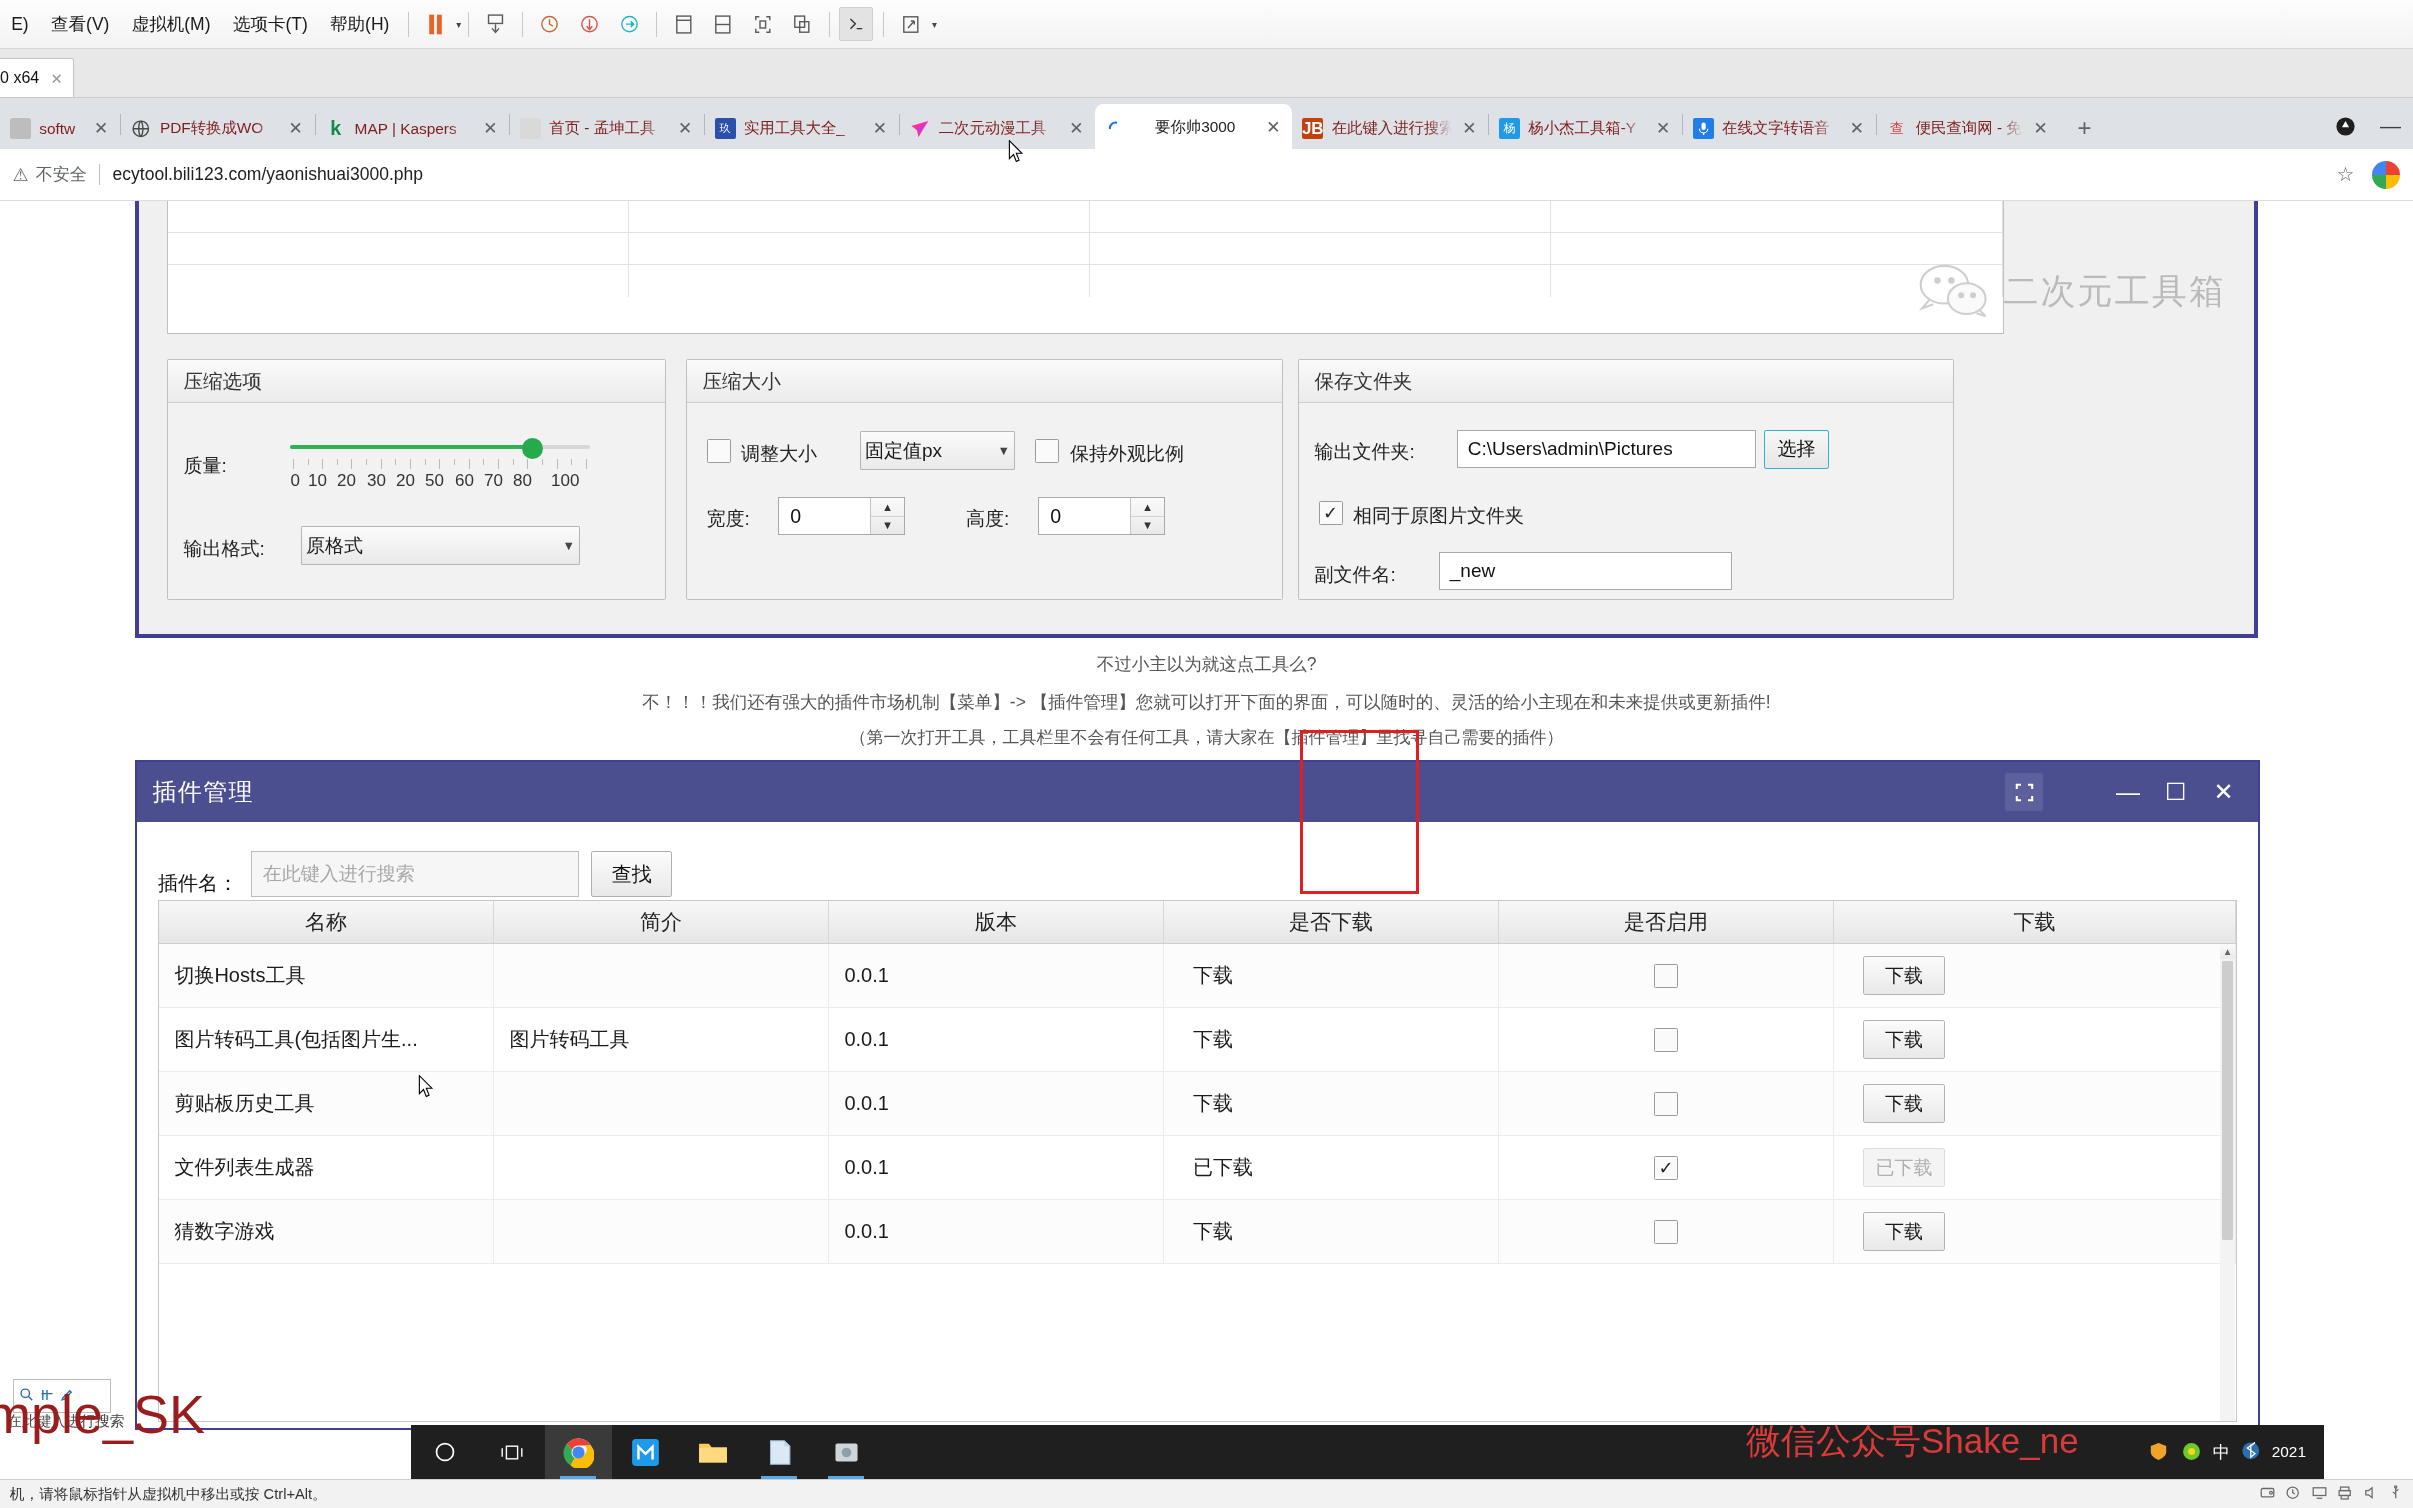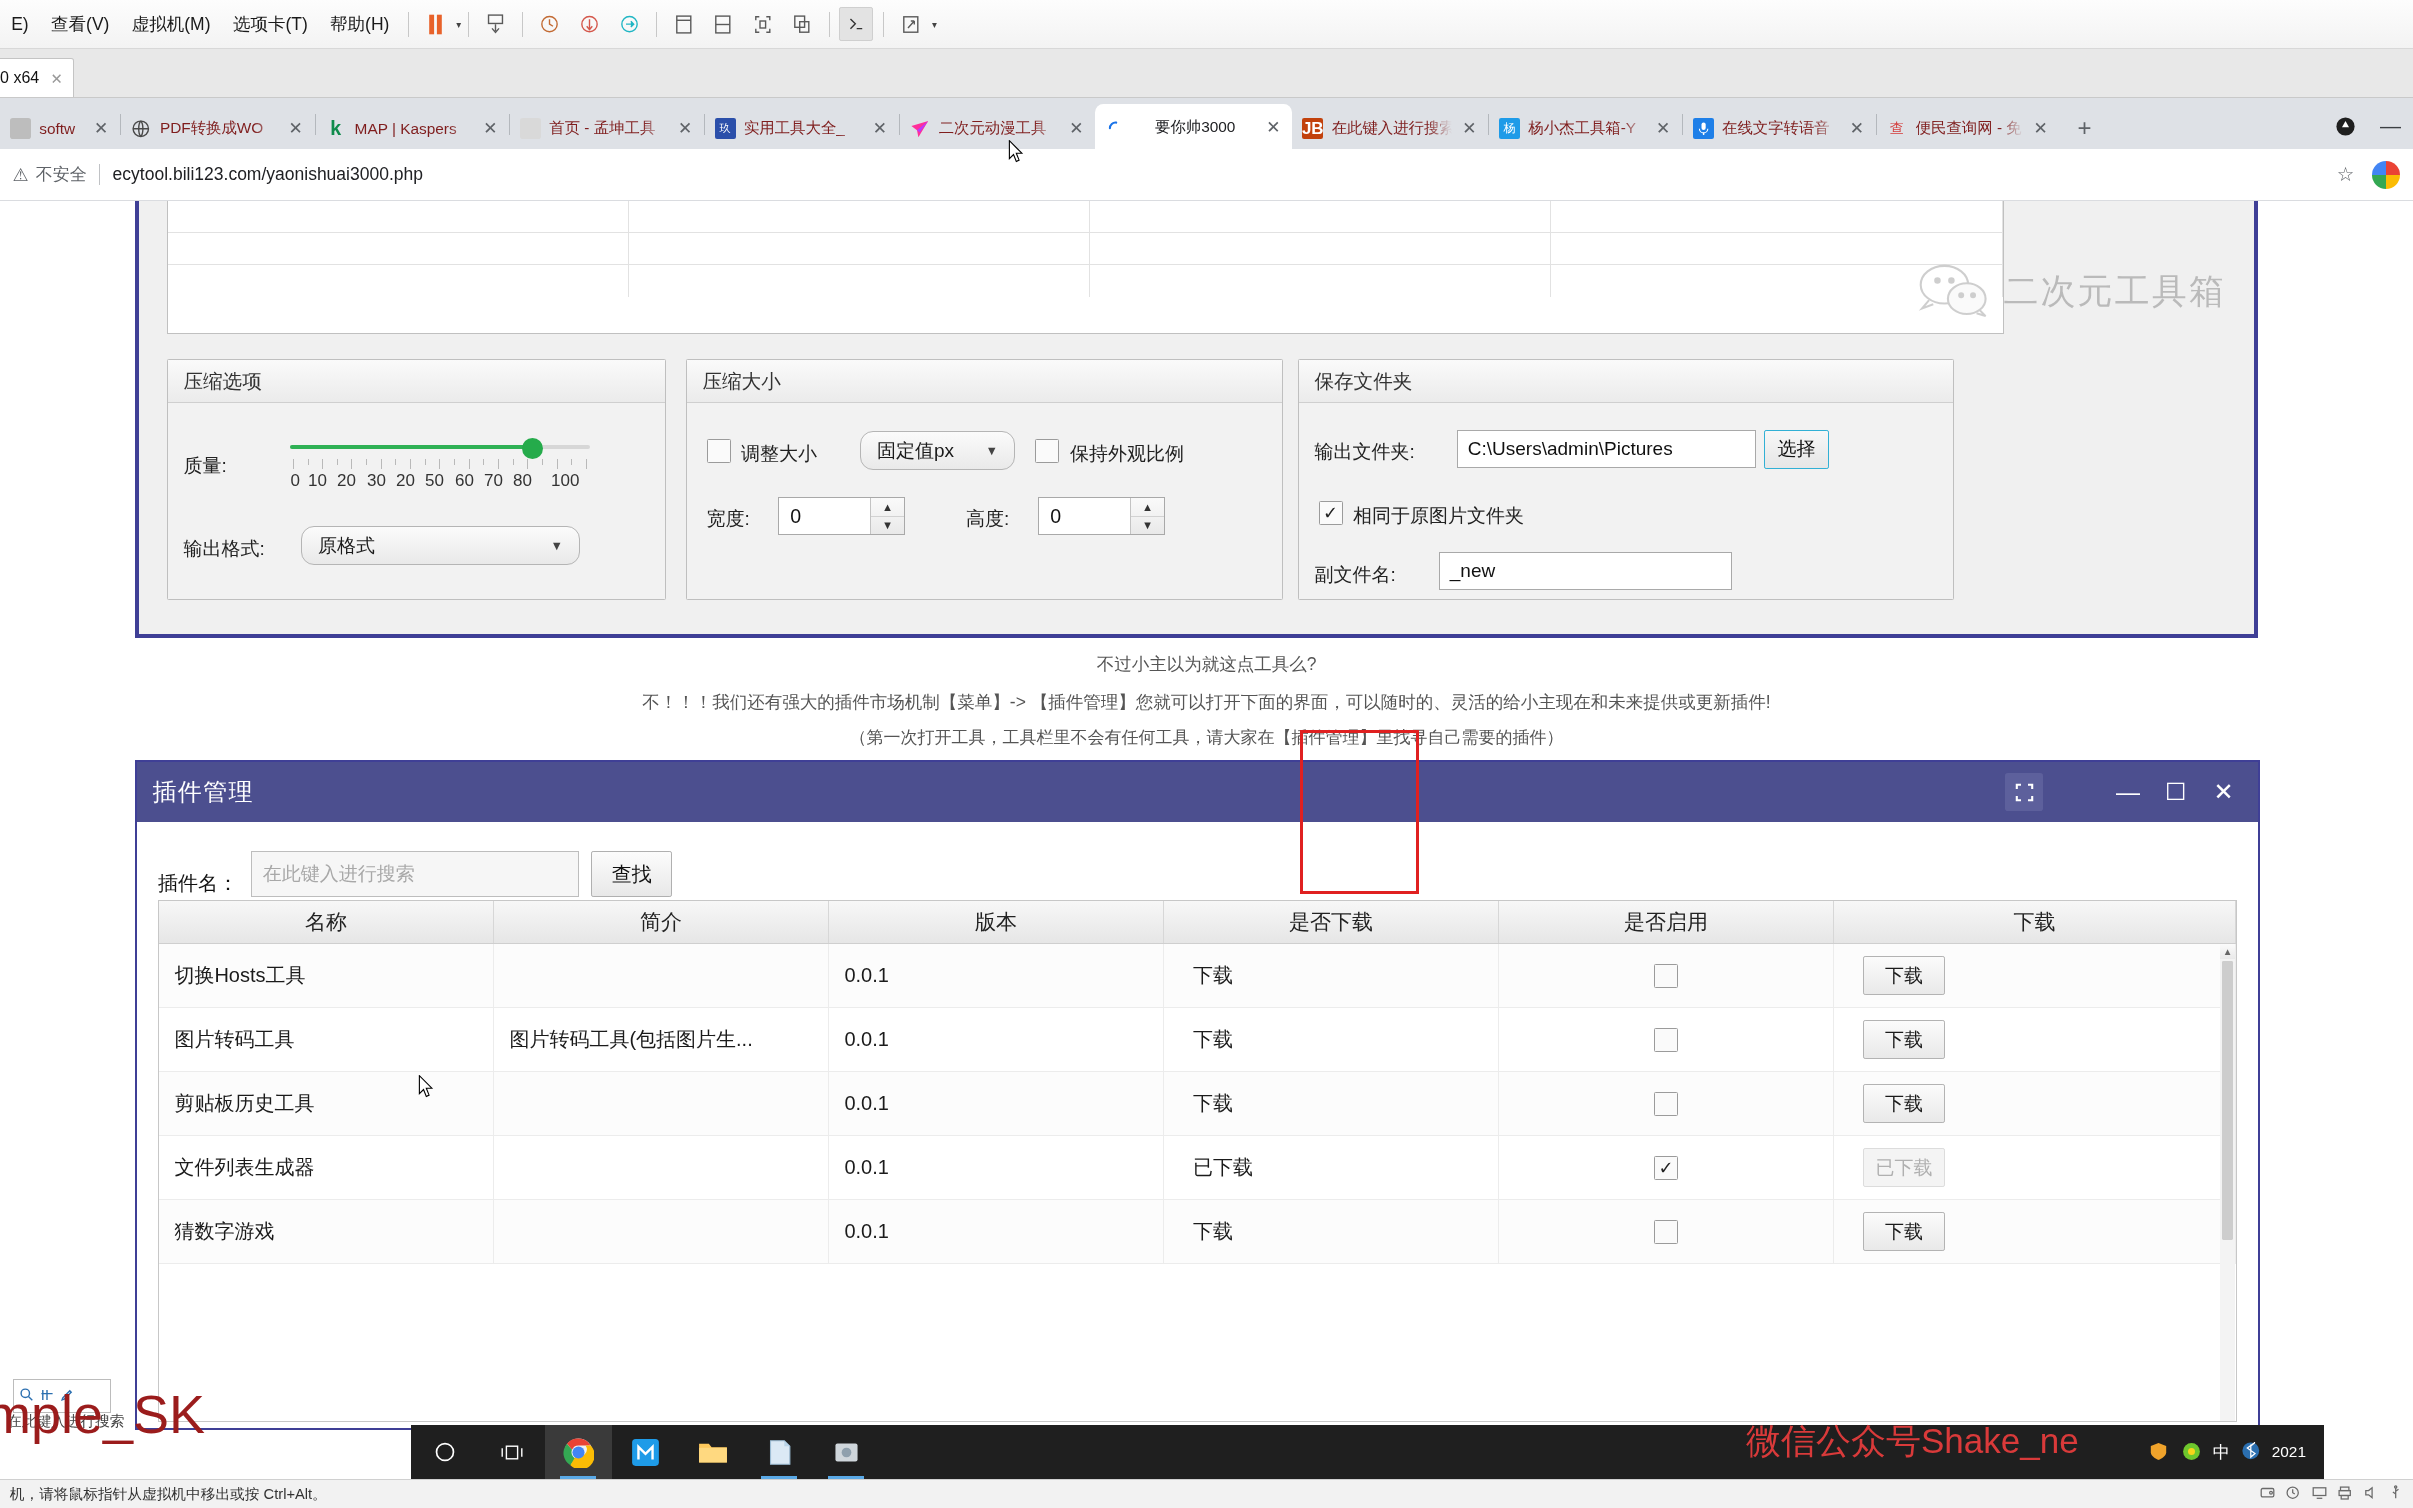--- a/index.html
+++ b/index.html
@@ -138,23 +138,23 @@
   .slider-track { position: absolute; top: 10.5px; left: 0; width: 300px; height: 4.9px; background: #d7d7d7; border-radius: 2.8px; }
   .slider-fill  { position: absolute; top: 10.5px; left: 0; width: 242px; height: 4.9px; background: #2fb155; border-radius: 2.8px; }
   .slider-knob  { position: absolute; top: 3.5px; left: 232px; width: 21px; height: 21px; border-radius: 50%; background: #25ab4b; }
   .ticks { position: absolute; top: 25px; left: 0; width: 300px; height: 11.2px; }
   .ticks i { position: absolute; top: 0; width: 0.7px; background: #b9b9b9; }
   .ticknums { position: relative; width: 314px; height: 21px; margin-top: 1.4px; }
   .ticknums span { position: absolute; font-size: 17px; color: #333; }
 
   .sel {
     background: linear-gradient(to bottom, #fbfbfb, #e9e9e9);
-    border: 0.7px solid #b5b5b5; border-radius: 13px;
+    border: 0.7px solid #b5b5b5; border-radius: 1px;
     font-size: 19px; color: #1a1a1a; display: flex; align-items: center;
-    padding: 0 16px; height: 39px;
+    padding: 0 4px; height: 39px;
   }
   .sel .caret { margin-left: auto; font-size: 12.6px; color: #444; }
 
   .chk { width: 24px; height: 24px; border: 0.7px solid #9b9b9b; background: #fafafa; border-radius: 1.4px;
          display: flex; align-items: center; justify-content: center; font-size: 18px; color: #222; }
 
   .spin { display: flex; height: 38px; border: 0.7px solid #a9a9a9; background: #fff; }
   .spin .val { width: 91px; font-size: 19.6px; color: #111; display: flex; align-items: center; padding-left: 11.2px; }
   .spin .btns { width: 34px; border-left: 0.7px solid #c3c3c3; display: flex; flex-direction: column;
                 background: linear-gradient(to bottom,#fafafa,#e9e9e9); }
@@ -690,22 +690,22 @@
         <div class="td col-dl dlcell">下载</div>
         <div class="td col-en center">
           <span class="chk"></span>
         </div>
         <div class="td col-act" style="padding-left:29px">
           <span class="btn-dl">下载</span>
         </div>
       </div>
 
       <div class="pm-row">
+        <div class="td col-desc left">图片转码工具(包括图片生...</div>
         <div class="td col-name left">图片转码工具</div>
-        <div class="td col-desc left">图片转码工具(包括图片生...</div>
         <div class="td col-ver left">0.0.1</div>
         <div class="td col-dl dlcell">下载</div>
         <div class="td col-en center">
           <span class="chk"></span>
         </div>
         <div class="td col-act" style="padding-left:29px">
           <span class="btn-dl">下载</span>
         </div>
       </div>
 

